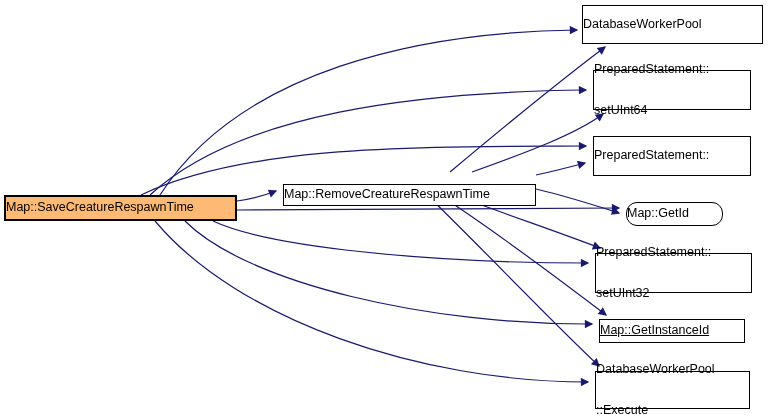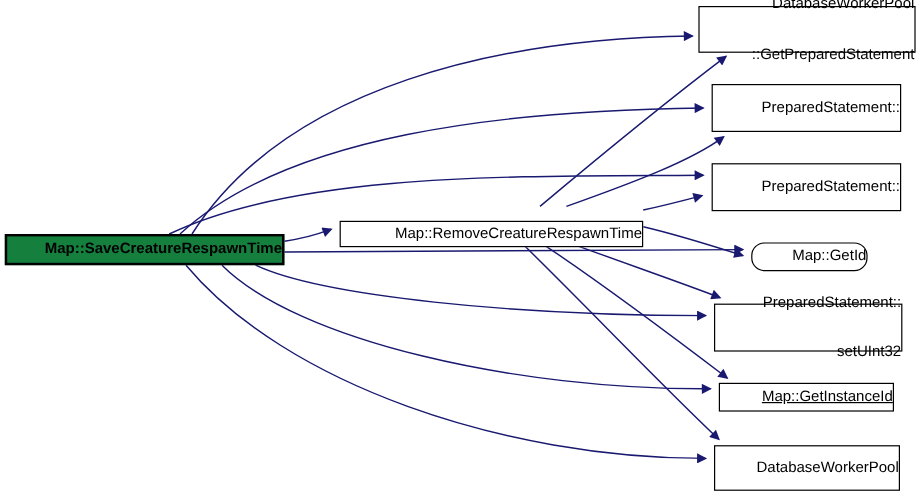--- a/index.html
+++ b/index.html
@@ -23,32 +23,31 @@
     pointer-events: none;
   }
   .node {
     position: absolute;
     box-sizing: border-box;
     background: #ffffff;
     border: 1px solid #000000;
     color: #000000;
     font-size: 12.5px;
     line-height: 15.5px;
-    text-align: right;
+    text-align: left;
     display: flex;
     flex-direction: column;
     justify-content: center;
     white-space: nowrap;
     cursor: pointer;
     gap: 26px;
   }
   .node.highlighted {
-    background: #15803d;
+    background: #fdba74;
     border-width: 2px;
-    font-weight: bold;
   }
   .node .lbl { display: block; }
 </style>
 </head>
 <body>
 
 <div id="canvas">
   <svg id="edge-layer" width="768" height="417" viewBox="0 0 768 417" xmlns="http://www.w3.org/2000/svg">
     <defs>
       <marker id="arrowhead" viewBox="0 0 10 10" refX="8.5" refY="5" markerWidth="10" markerHeight="7" orient="auto-start-reverse">
@@ -75,35 +74,36 @@
   </svg>
   <div id="nodes-group">
       <div class="node highlighted" style="left: 4px; top: 195px; width: 233px; height: 26px;">
         <span class="lbl">Map::SaveCreatureRespawnTime</span>
       </div>
       <div class="node" style="left: 283px; top: 184px; width: 253px; height: 22px;">
         <span class="lbl">Map::RemoveCreatureRespawnTime</span>
       </div>
       <div class="node" style="left: 582px; top: 5px; width: 181px; height: 39px;">
         <span class="lbl">DatabaseWorkerPool</span>
-        <span class="lbl">::GetPreparedStatement</span>
       </div>
       <div class="node" style="left: 593px; top: 70px; width: 158px; height: 40px;">
         <span class="lbl">PreparedStatement::</span>
+        <span class="lbl">setUInt64</span>
       </div>
       <div class="node" style="left: 593px; top: 136px; width: 158px; height: 40px;">
         <span class="lbl">PreparedStatement::</span>
       </div>
       <div class="node" style="left: 626px; top: 202px; width: 97px; height: 24px; border-radius: 11px;">
         <span class="lbl">Map::GetId</span>
       </div>
       <div class="node" style="left: 595px; top: 253px; width: 157px; height: 40px;">
         <span class="lbl">PreparedStatement::</span>
         <span class="lbl">setUInt32</span>
       </div>
       <div class="node" style="left: 599px; top: 319px; width: 146px; height: 24px; text-decoration: underline;">
         <span class="lbl">Map::GetInstanceId</span>
       </div>
       <div class="node" style="left: 595px; top: 371px; width: 155px; height: 38px;">
         <span class="lbl">DatabaseWorkerPool</span>
+        <span class="lbl">::Execute</span>
       </div>
     </div>
 </div>
 
 </body></html>

